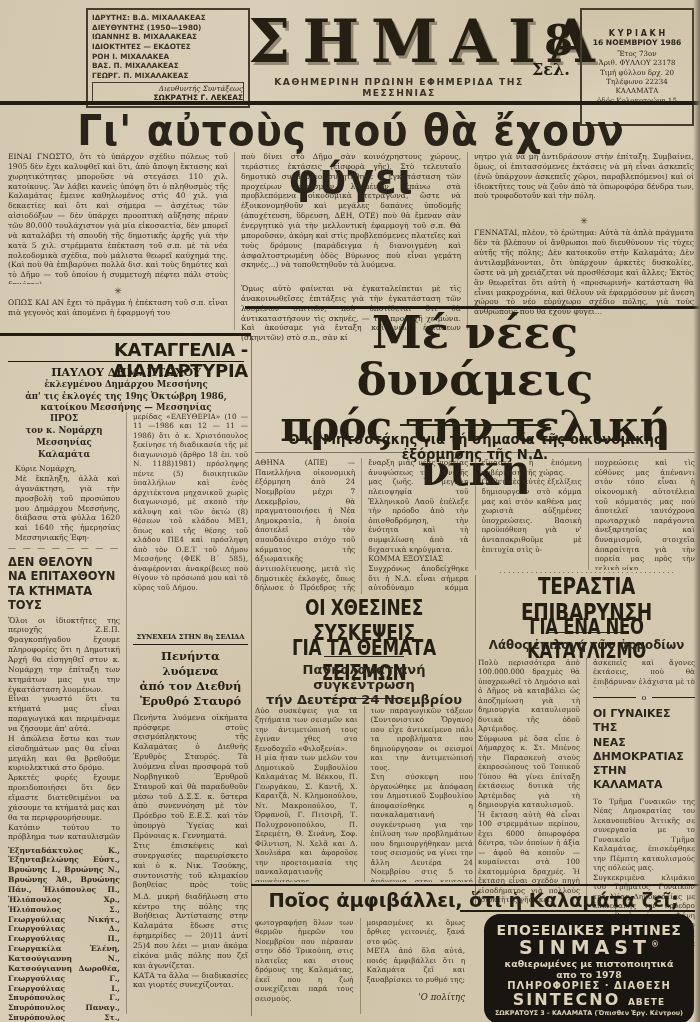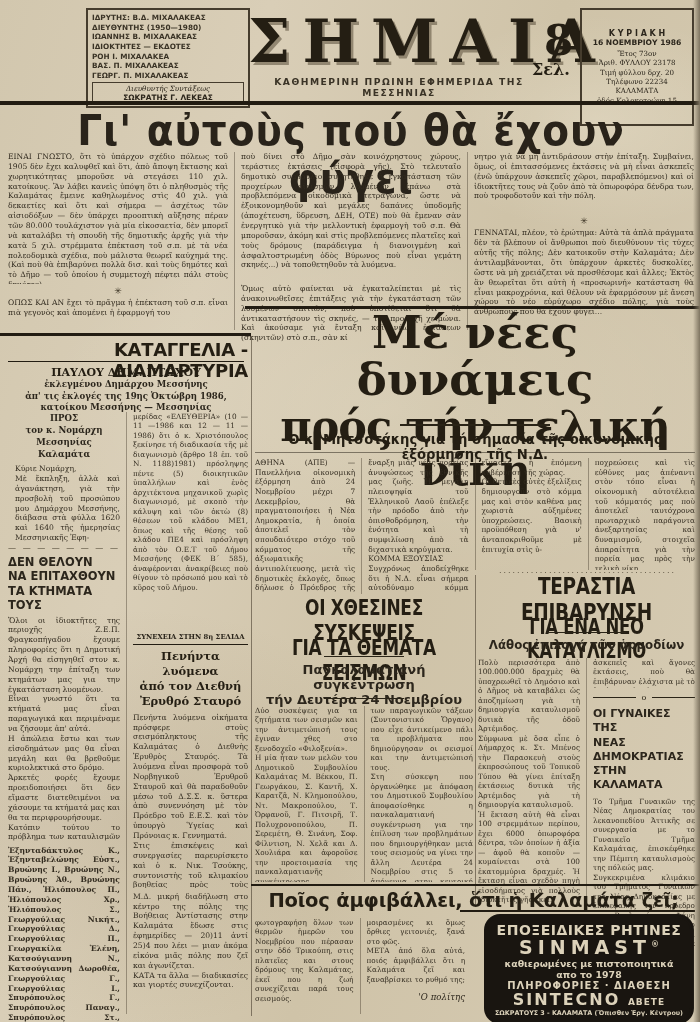--- a/index.html
+++ b/index.html
@@ -45,21 +45,21 @@
 <div class="page">
 
   <div class="abs box" style="left:86px;top:8px;width:152px;padding:3px 4px 2px;">
     <div class="tiny sans bold" style="white-space:pre-line;font-size:7.3px;color:#3a3326;">ΙΔΡΥΤΗΣ: Β.Δ. ΜΙΧΑΛΑΚΕΑΣ
 ΔΙΕΥΘΥΝΤΗΣ (1950—1980)
 ΙΩΑΝΝΗΣ Β. ΜΙΧΑΛΑΚΕΑΣ
 ΙΔΙΟΚΤΗΤΕΣ — ΕΚΔΟΤΕΣ
 ΡΟΗ Ι. ΜΙΧΑΛΑΚΕΑ
 ΒΑΣ. Π. ΜΙΧΑΛΑΚΕΑΣ
 ΓΕΩΡΓ. Π. ΜΙΧΑΛΑΚΕΑΣ</div>
-    <div style="border:1px solid #453c2d;margin-top:2px;padding:1px 0;text-align:center;">
+    <div style="border:1px solid #453c2d;margin-top:2px;padding:1px 0;text-align:right;">
       <div style="font-size:7.2px;font-style:italic;">Διευθυντής Συντάξεως</div>
       <div class="sans bold" style="font-size:7.4px;">ΣΩΚΡΑΤΗΣ Γ. ΛΕΚΕΑΣ</div>
     </div>
   </div>
 
   <div class="abs masthead-title" style="left:248px;top:6px;width:300px;text-align:center;">ΣΗΜΑΙΑ</div>
   <div class="abs sans bold" style="left:244px;top:76px;width:310px;text-align:center;font-size:9.2px;letter-spacing:1.5px;color:#3a3326;">ΚΑΘΗΜΕΡΙΝΗ  ΠΡΩΙΝΗ  ΕΦΗΜΕΡΙΔΑ  ΤΗΣ  ΜΕΣΣΗΝΙΑΣ</div>
 
   <div class="abs serif-head" style="left:544px;top:16px;font-size:42px;">8</div>
   <div class="abs serif-head" style="left:532px;top:60px;font-size:16px;">Σελ.</div>

